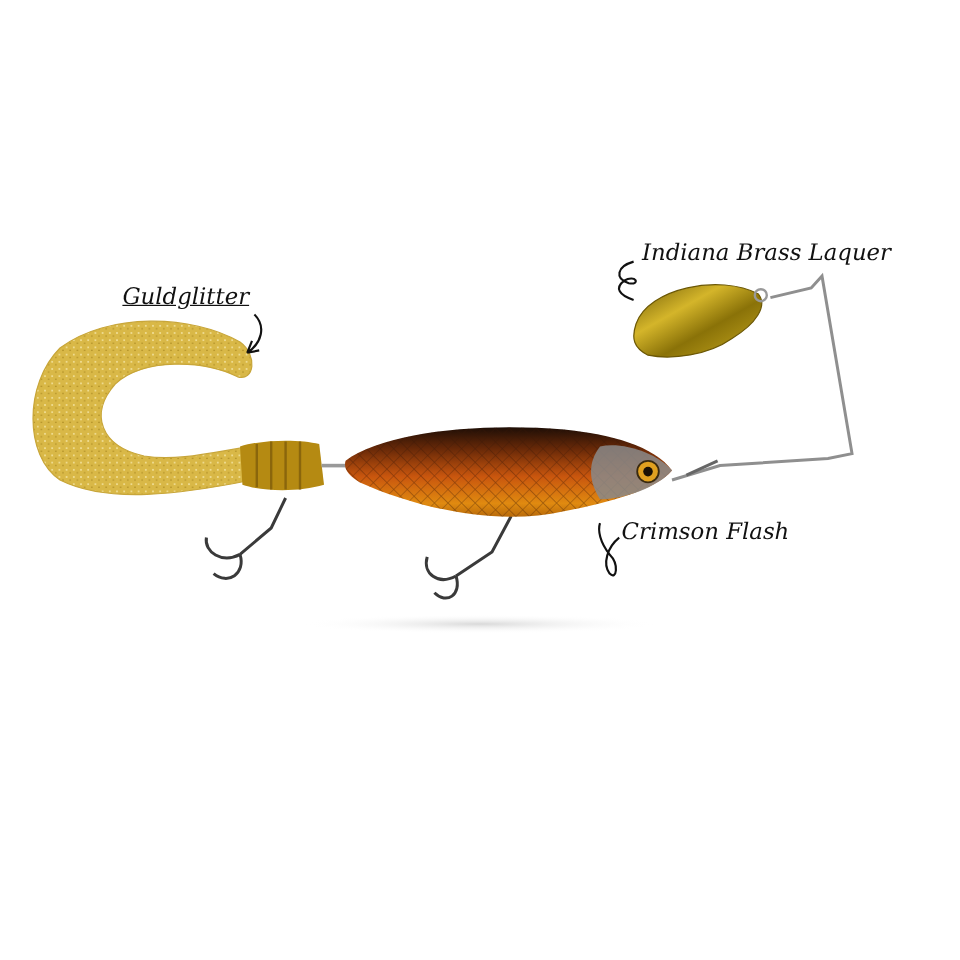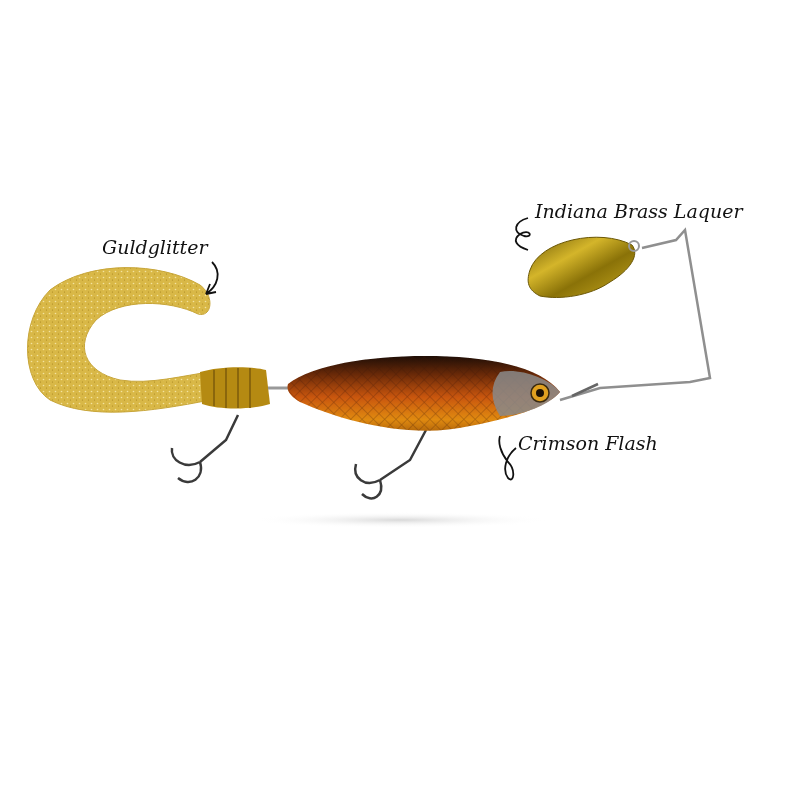--- a/index.html
+++ b/index.html
@@ -79,15 +79,15 @@
       <circle cx="540" cy="393" r="9" fill="#e0a020" stroke="#3a2a10" stroke-width="1.5"></circle>
       <circle cx="540" cy="393" r="4" fill="#1a1005"></circle>
     </g>
 
     <path d="M528 218 C514 222 512 232 524 236 C534 238 530 228 520 234 C512 240 516 246 528 250" fill="none" stroke="#111" stroke-width="1.8"></path>
     <path d="M212 262 C222 272 218 286 206 294 M206 294 L210 284 M206 294 L216 292" fill="none" stroke="#111" stroke-width="1.8"></path>
     <path d="M516 448 C506 456 502 470 508 478 C514 484 516 470 508 462 C500 452 498 442 500 436" fill="none" stroke="#111" stroke-width="1.8"></path>
   </svg>
 
   <div class="lbl" style="left:535px; top:200px;">Indiana Brass Laquer</div>
-  <div class="lbl" style="left:102px; top:236px;">Guldglitter</div>
+  <div class="lbl" style="left:102px; top:236px;text-decoration:underline;">Guldglitter</div>
   <div class="lbl" style="left:518px; top:432px;text-align:center;">Crimson Flash</div>
 </div>
 
 </body></html>

